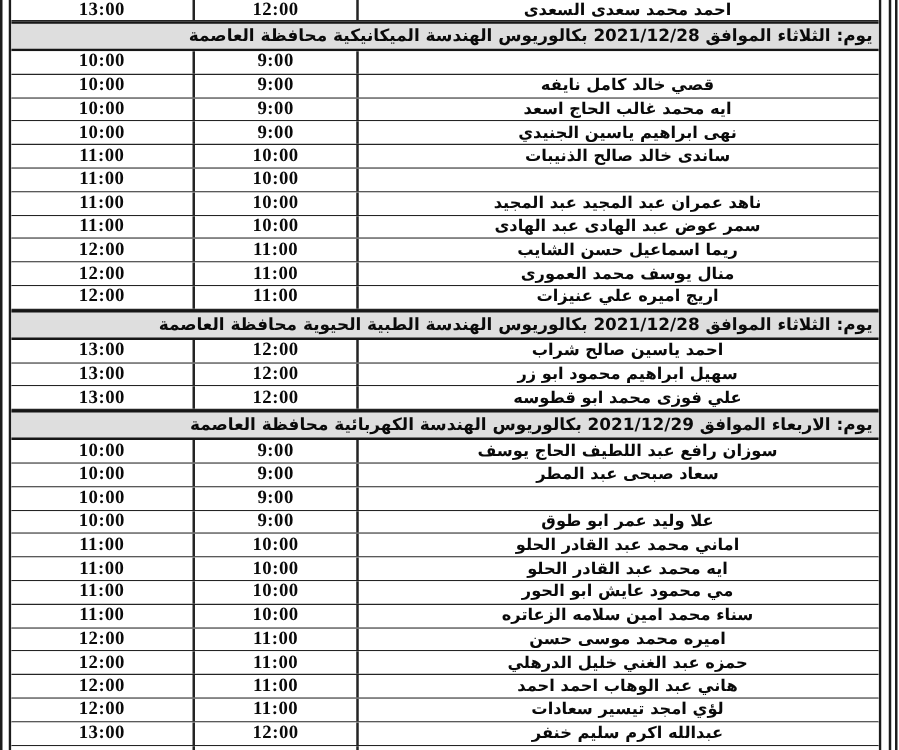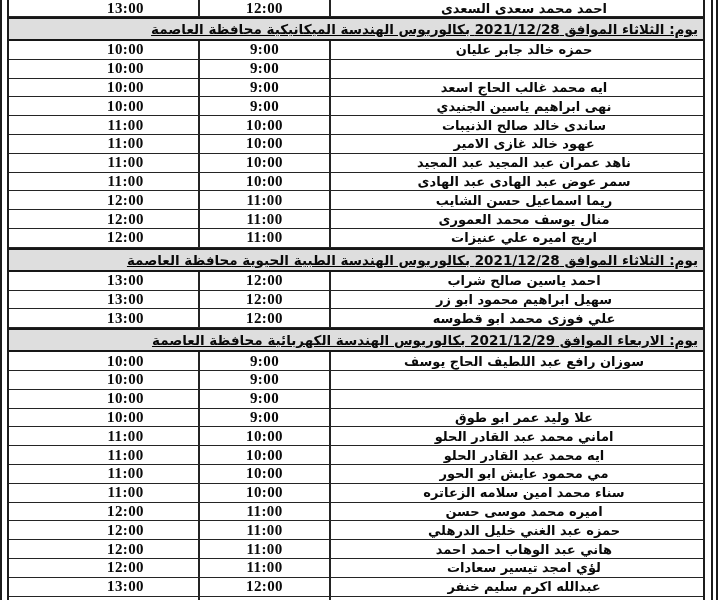--- a/index.html
+++ b/index.html
@@ -25,39 +25,39 @@
     display:flex;height:18.8px;box-sizing:border-box;
     border-bottom:1.6px solid #242424;background:#ffffff;
   }
   .row.partial-top{height:17px;}
   .row.bottom-sliver{height:14px;border-bottom:none;}
 
   .cell{
     display:flex;align-items:center;justify-content:center;
     box-sizing:border-box;overflow:hidden;white-space:nowrap;
   }
-  .cell.end-time{width:147px;border-right:2px solid #242424;margin-left:44px;}
+  .cell.end-time{width:147px;border-right:2px solid #242424;}
   .cell.start-time{width:131px;border-right:2px solid #242424;}
   .cell.name{flex:1;direction:rtl;margin-left:14px;}
 
   .time-text{
     font-family:"Liberation Serif",serif;font-weight:bold;font-size:15px;
     color:#0a0a0a;letter-spacing:0.4px;
   }
   .name-text{
     font-family:"DejaVu Sans",sans-serif;font-weight:bold;font-size:13px;
     color:#0a0a0a;direction:rtl;unicode-bidi:embed;
   }
 
   .section-header{
     height:24px;box-sizing:border-box;
     border-top:2px solid #161616;border-bottom:2px solid #161616;
     background:#dedede;
     display:flex;align-items:center;
-    direction:rtl;padding:0 5px 0 4px;overflow:hidden;white-space:nowrap;text-decoration:underline;
+    direction:rtl;padding:0 5px 0 4px;overflow:hidden;white-space:nowrap;
   }
   .section-header .header-text{
     font-family:"DejaVu Sans",sans-serif;font-weight:bold;font-size:13.5px;
     color:#0a0a0a;
   }
 </style>
 </head>
 <body>
 
 <div class="vline left-outer"></div>
@@ -79,30 +79,30 @@
     <div class="section-header">
       <span class="header-text">يوم: الثلاثاء الموافق 2021/12/28 بكالوريوس الهندسة الميكانيكية محافظة العاصمة</span>
     </div>
     <div class="row">
       <div class="cell end-time">
         <span class="time-text">10:00</span>
       </div>
       <div class="cell start-time">
         <span class="time-text">9:00</span>
       </div>
-      <div class="cell name">
-        <span class="name-text">حمزه خالد جابر عليان</span>
-      </div>
-    </div>
-    <div class="row">
-      <div class="cell end-time">
-        <span class="time-text">10:00</span>
-      </div>
-      <div class="cell start-time">
-        <span class="time-text">9:00</span>
+    </div>
+    <div class="row">
+      <div class="cell end-time">
+        <span class="time-text">10:00</span>
+      </div>
+      <div class="cell start-time">
+        <span class="time-text">9:00</span>
+      </div>
+      <div class="cell name">
+        <span class="name-text">قصي خالد كامل نايفه</span>
       </div>
     </div>
     <div class="row">
       <div class="cell end-time">
         <span class="time-text">10:00</span>
       </div>
       <div class="cell start-time">
         <span class="time-text">9:00</span>
       </div>
       <div class="cell name">
@@ -130,23 +130,20 @@
       <div class="cell name">
         <span class="name-text">ساندى خالد صالح الذنيبات</span>
       </div>
     </div>
     <div class="row">
       <div class="cell end-time">
         <span class="time-text">11:00</span>
       </div>
       <div class="cell start-time">
         <span class="time-text">10:00</span>
-      </div>
-      <div class="cell name">
-        <span class="name-text">عهود خالد غازى الامير</span>
       </div>
     </div>
     <div class="row">
       <div class="cell end-time">
         <span class="time-text">11:00</span>
       </div>
       <div class="cell start-time">
         <span class="time-text">10:00</span>
       </div>
       <div class="cell name">
@@ -247,20 +244,23 @@
         <span class="name-text">سوزان رافع عبد اللطيف الحاج يوسف</span>
       </div>
     </div>
     <div class="row">
       <div class="cell end-time">
         <span class="time-text">10:00</span>
       </div>
       <div class="cell start-time">
         <span class="time-text">9:00</span>
       </div>
+      <div class="cell name">
+        <span class="name-text">سعاد صبحى عبد المطر</span>
+      </div>
     </div>
     <div class="row">
       <div class="cell end-time">
         <span class="time-text">10:00</span>
       </div>
       <div class="cell start-time">
         <span class="time-text">9:00</span>
       </div>
     </div>
     <div class="row">

